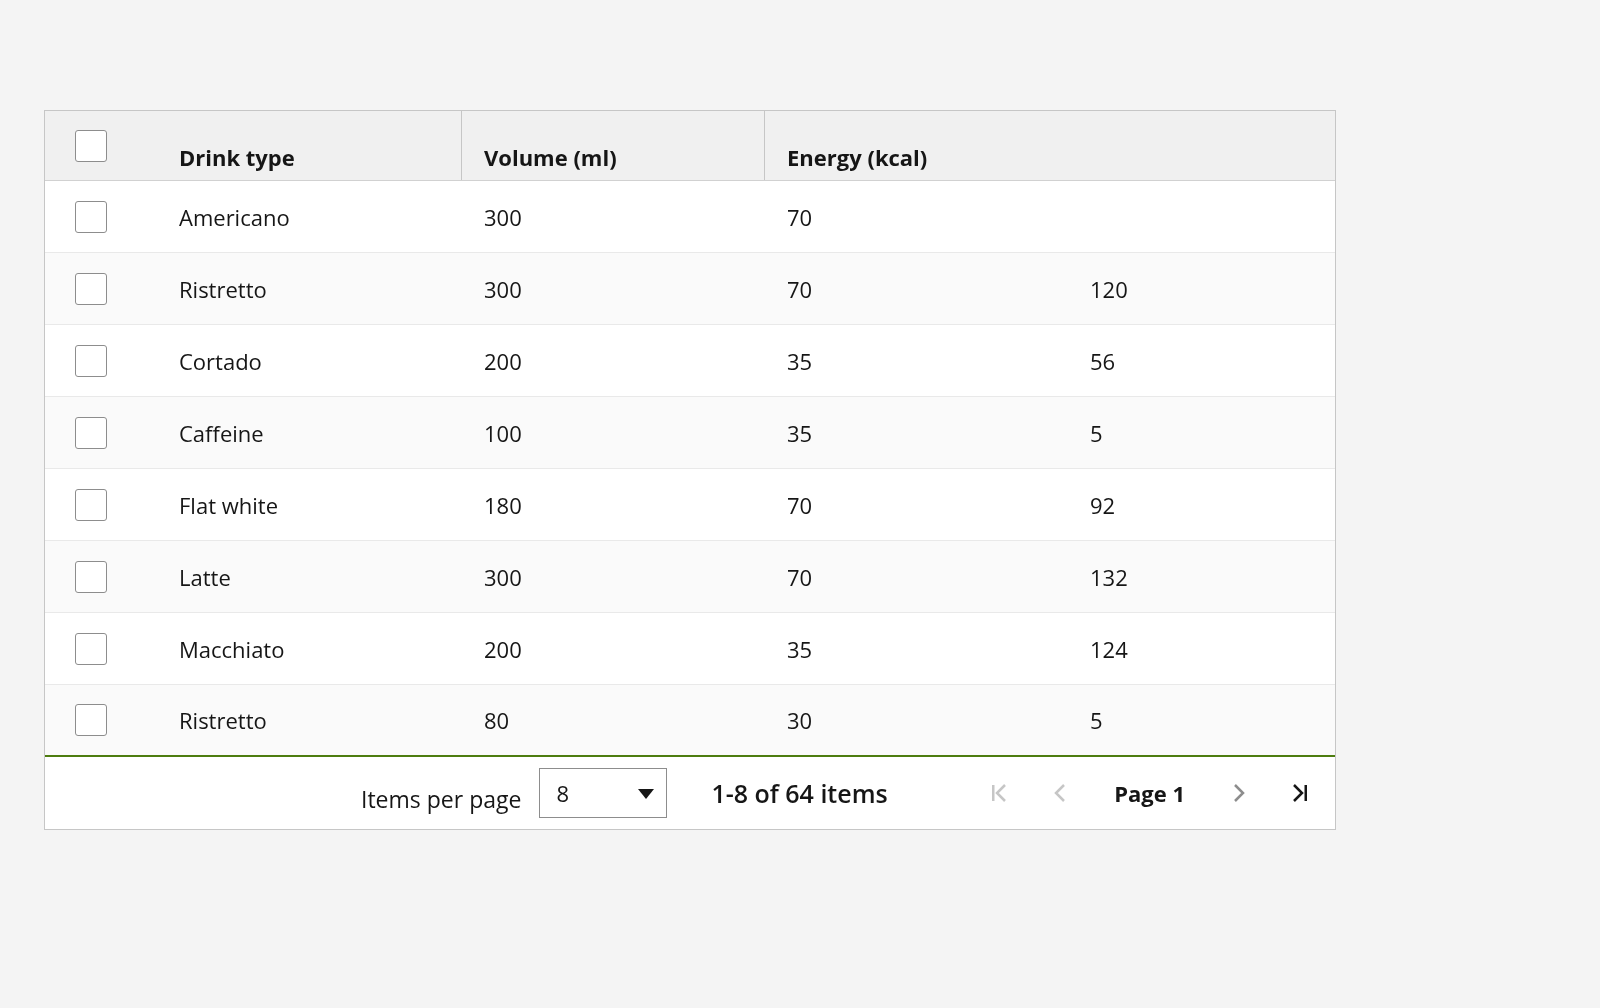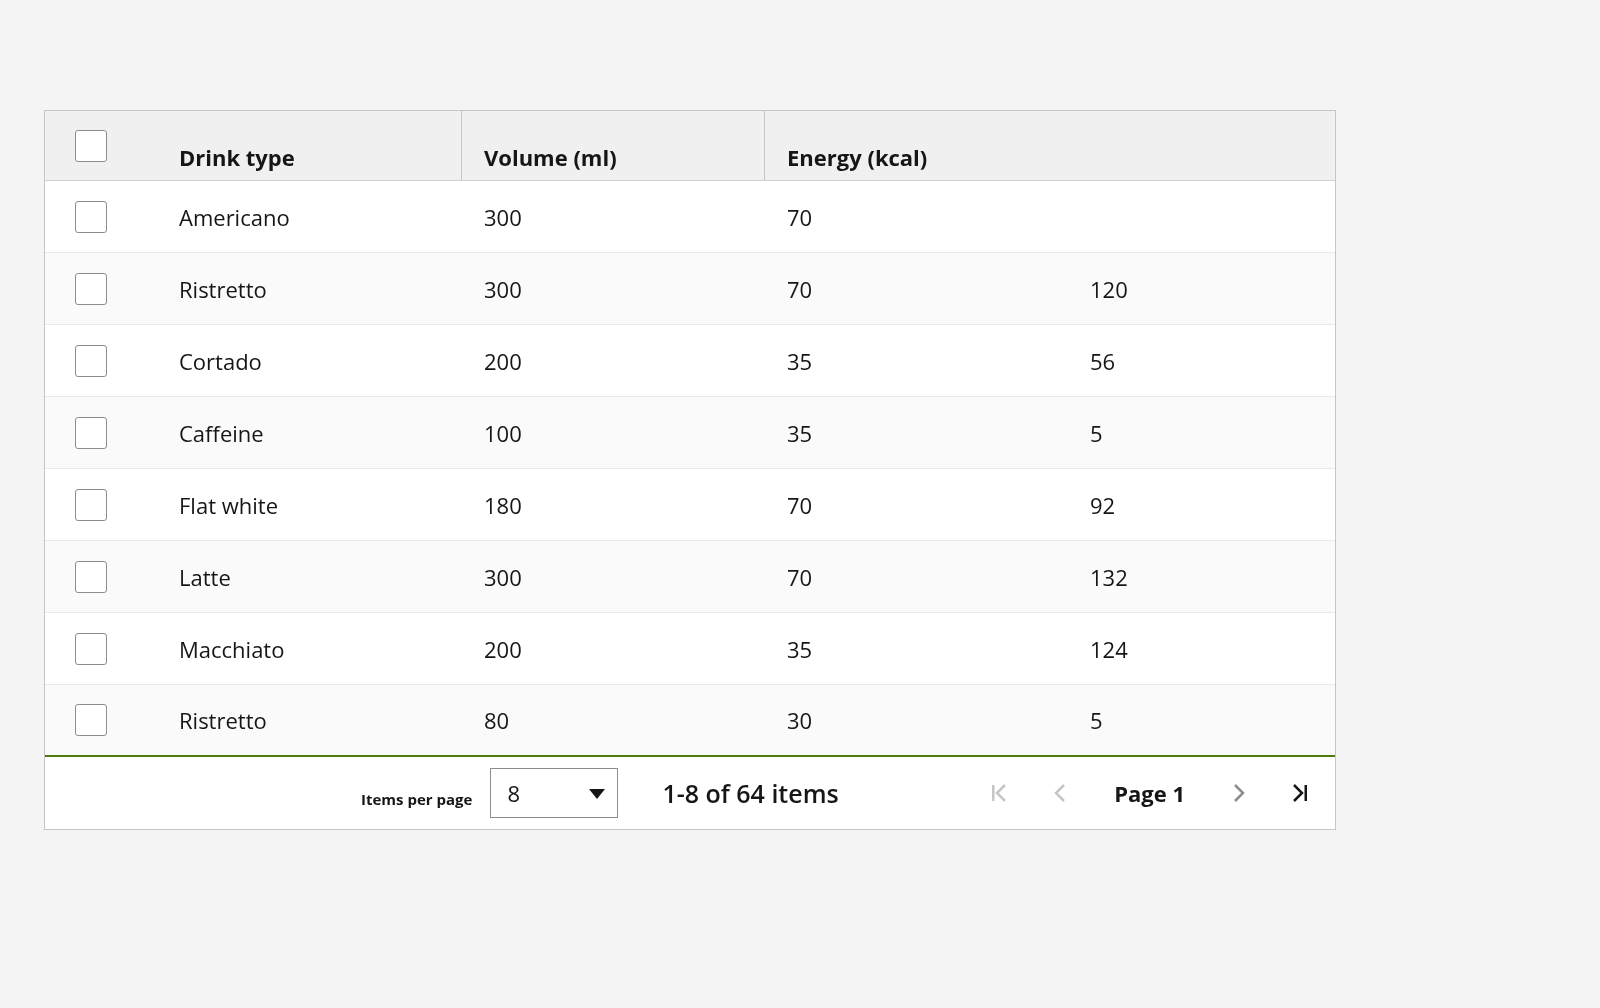--- a/index.html
+++ b/index.html
@@ -84,23 +84,23 @@
     padding: 0 12px 0 0;
     background:#ffffff;
   }
   .pag-left {
     display:flex;
     align-items:center;
     gap: 18px;
     margin-left: 316px;
   }
   .items-per-page-label {
-    font-size:15px;
+    font-size:23px;
     color:#161616;
-    font-weight:700;
+    font-weight:400;
     margin-top:12px;
   }
   .select {
     display:flex;
     align-items:center;
     justify-content:space-between;
     width: 128px;
     height: 50px;
     border: 1px solid #8d8d8d;
     padding: 0 12px 0 16px;

